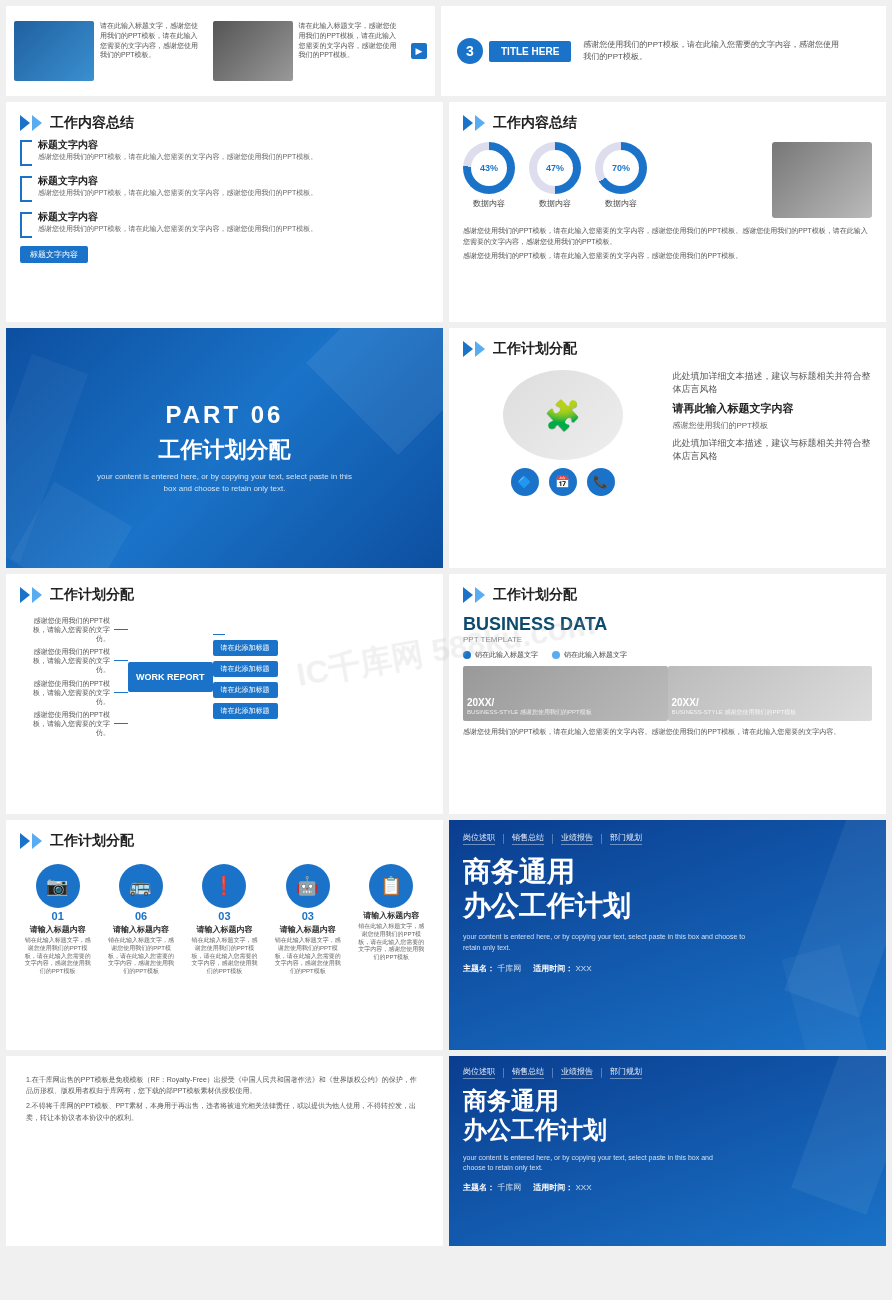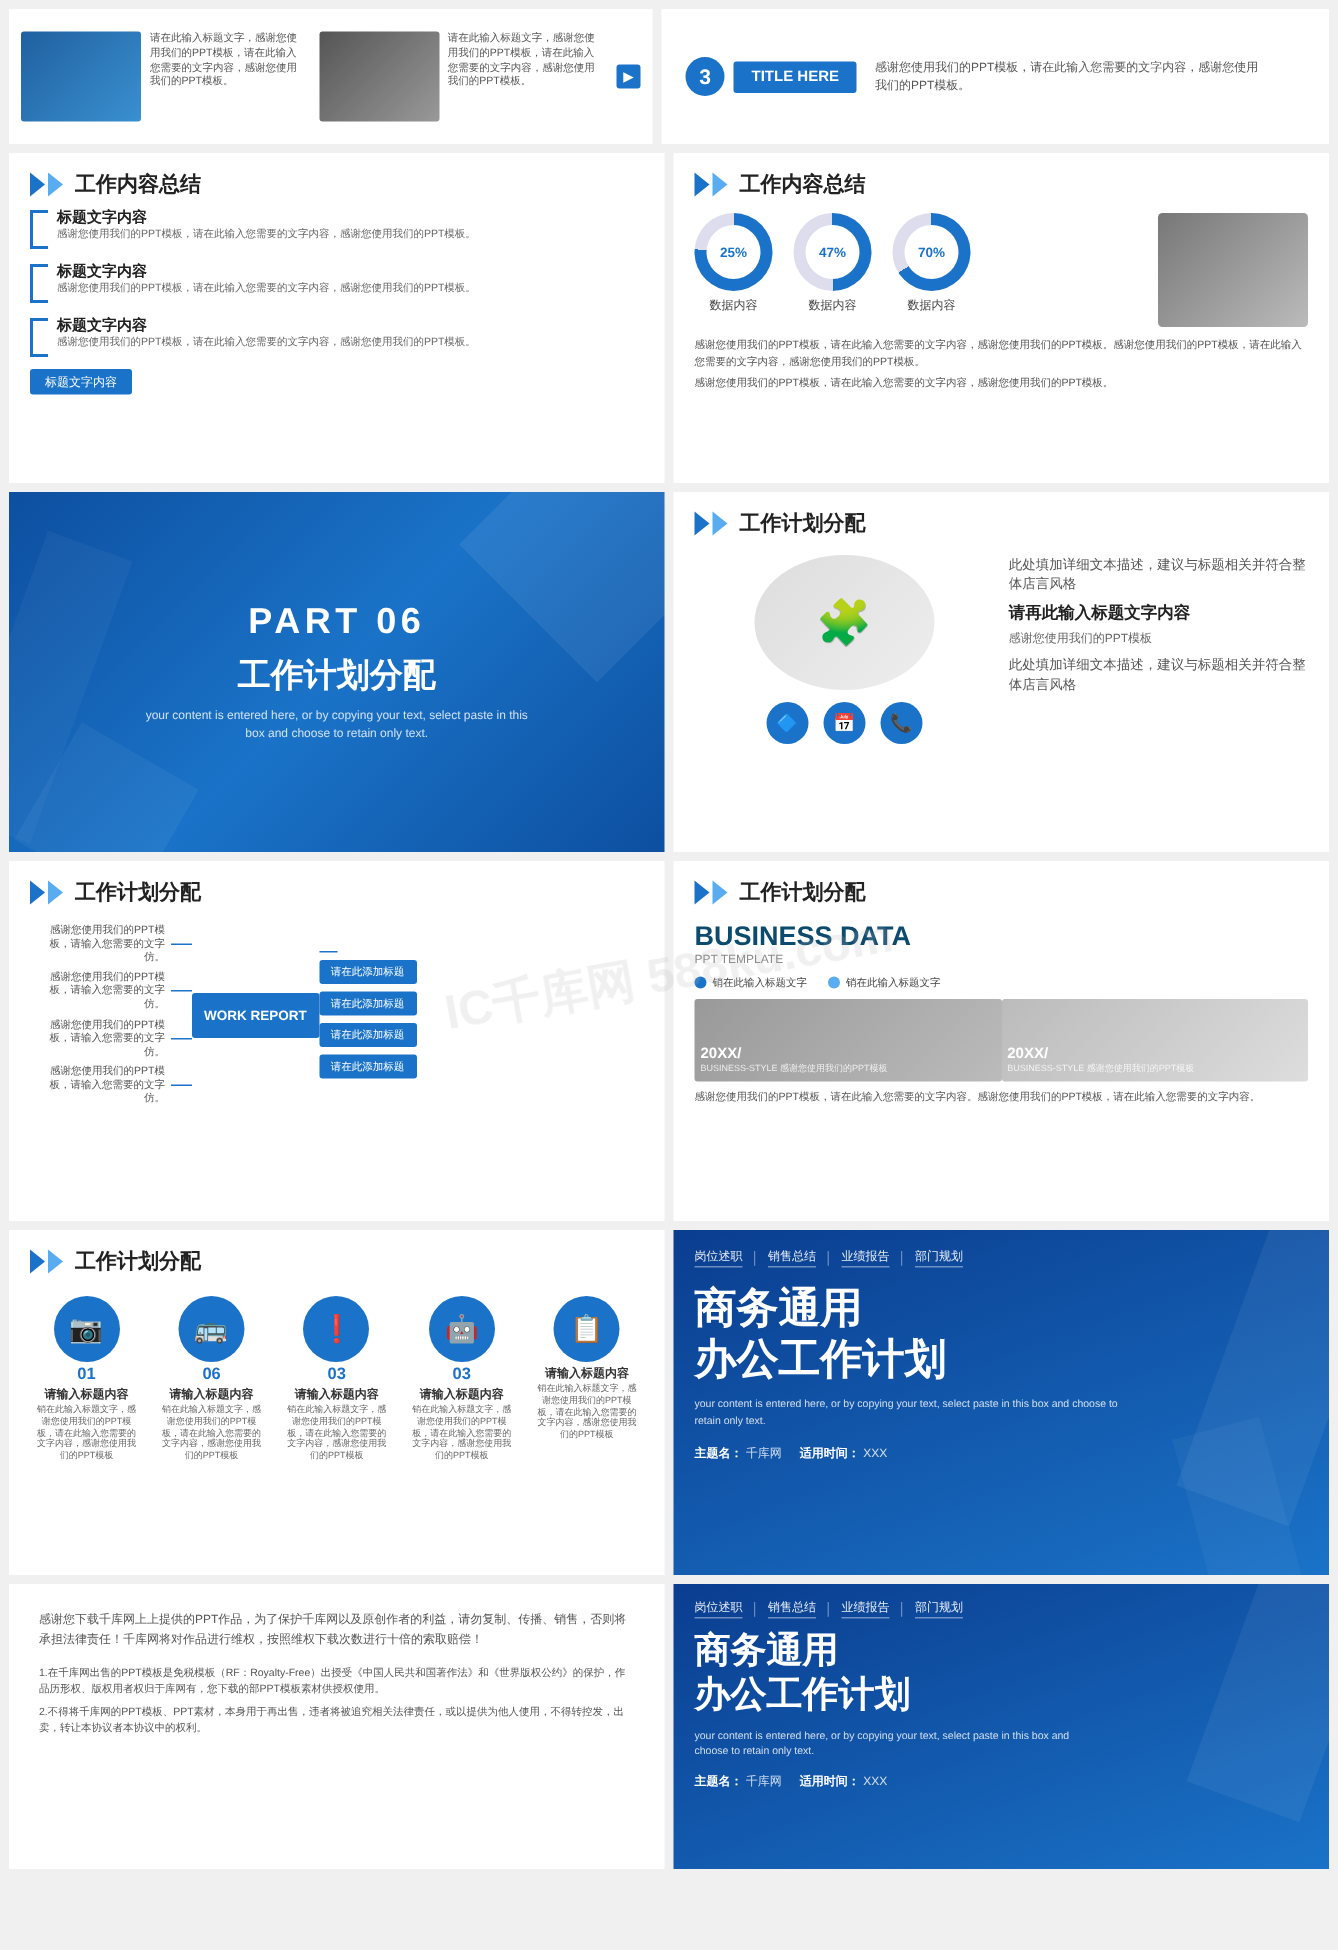--- a/index.html
+++ b/index.html
@@ -123,21 +123,21 @@
         <div class="a1"></div>
         <div class="a2"></div>
       </div>
       <h3>工作内容总结</h3>
     </div>
     <div style="display:flex;padding:4px 14px;gap:10px;align-items:flex-start;">
 
       <div style="display:flex;gap:14px;flex:1;">
         <div style="text-align:center;">
           <div style="width:52px;height:52px;border-radius:50%;background:conic-gradient(#1a73c8 274deg,#dde 0);display:flex;align-items:center;justify-content:center;margin:0 auto 4px;position:relative;">
-            <div style="width:36px;height:36px;border-radius:50%;background:#fff;display:flex;align-items:center;justify-content:center;font-size:9px;font-weight:bold;color:#1a73c8;position:absolute;">25%</div>
+            <div style="width:36px;height:36px;border-radius:50%;background:#fff;display:flex;align-items:center;justify-content:center;font-size:9px;font-weight:bold;color:#1a73c8;position:absolute;">43%</div>
           </div>
           <div style="font-size:8px;color:#444;">数据内容</div>
         </div>
         <div style="text-align:center;">
           <div style="width:52px;height:52px;border-radius:50%;background:conic-gradient(#1a73c8 180deg,#dde 0);display:flex;align-items:center;justify-content:center;margin:0 auto 4px;position:relative;">
             <div style="width:36px;height:36px;border-radius:50%;background:#fff;display:flex;align-items:center;justify-content:center;font-size:9px;font-weight:bold;color:#1a73c8;position:absolute;">47%</div>
           </div>
           <div style="font-size:8px;color:#444;">数据内容</div>
         </div>
         <div style="text-align:center;">
@@ -360,21 +360,20 @@
         <span>XXX</span>
       </div>
     </div>
   </div>
 </div>
 
 <div class="slide-row" style="margin-bottom:6px;">
 
   <div class="slide slide-half" style="height:190px;">
     <div style="padding:18px 20px;text-align:center;">
-      <div style="font-size:8px;color:#555;line-height:1.6;margin-bottom:10px;text-align:left;">感谢您下载千库网上上提供的PPT作品，为了保护千库网以及原创作者的利益，请勿复制、传播、销售，否则将承担法律责任！千库网将对作品进行维权，按照维权下载次数进行十倍的索取赔偿！</div>
       <div style="font-size:7px;color:#555;line-height:1.6;text-align:left;">1.在千库网出售的PPT模板是免税模板（RF：Royalty-Free）出授受《中国人民共和国著作法》和《世界版权公约》的保护，作品历形权、版权用者权归于库网有，您下载的部PPT模板素材供授权使用。</div>
       <div style="font-size:7px;color:#555;line-height:1.6;text-align:left;margin-top:4px;">2.不得将千库网的PPT模板、PPT素材，本身用于再出售，违者将被追究相关法律责任，或以提供为他人使用，不得转控发，出卖，转让本协议者本协议中的权利。</div>
     </div>
   </div>
 
   <div class="slide slide-half" style="height:190px;background:linear-gradient(160deg,#0a3d8f,#1a73c8);position:relative;overflow:hidden;">
     <div style="position:absolute;right:-10px;top:-10px;width:80px;height:160px;background:rgba(255,255,255,0.06);transform:rotate(20deg);"></div>
     <div style="padding:10px 14px 4px;">
       <div style="display:flex;gap:6px;align-items:center;">
         <span style="font-size:8px;color:rgba(255,255,255,0.9);border-bottom:1px solid rgba(255,255,255,0.4);padding-bottom:1px;">岗位述职</span>

